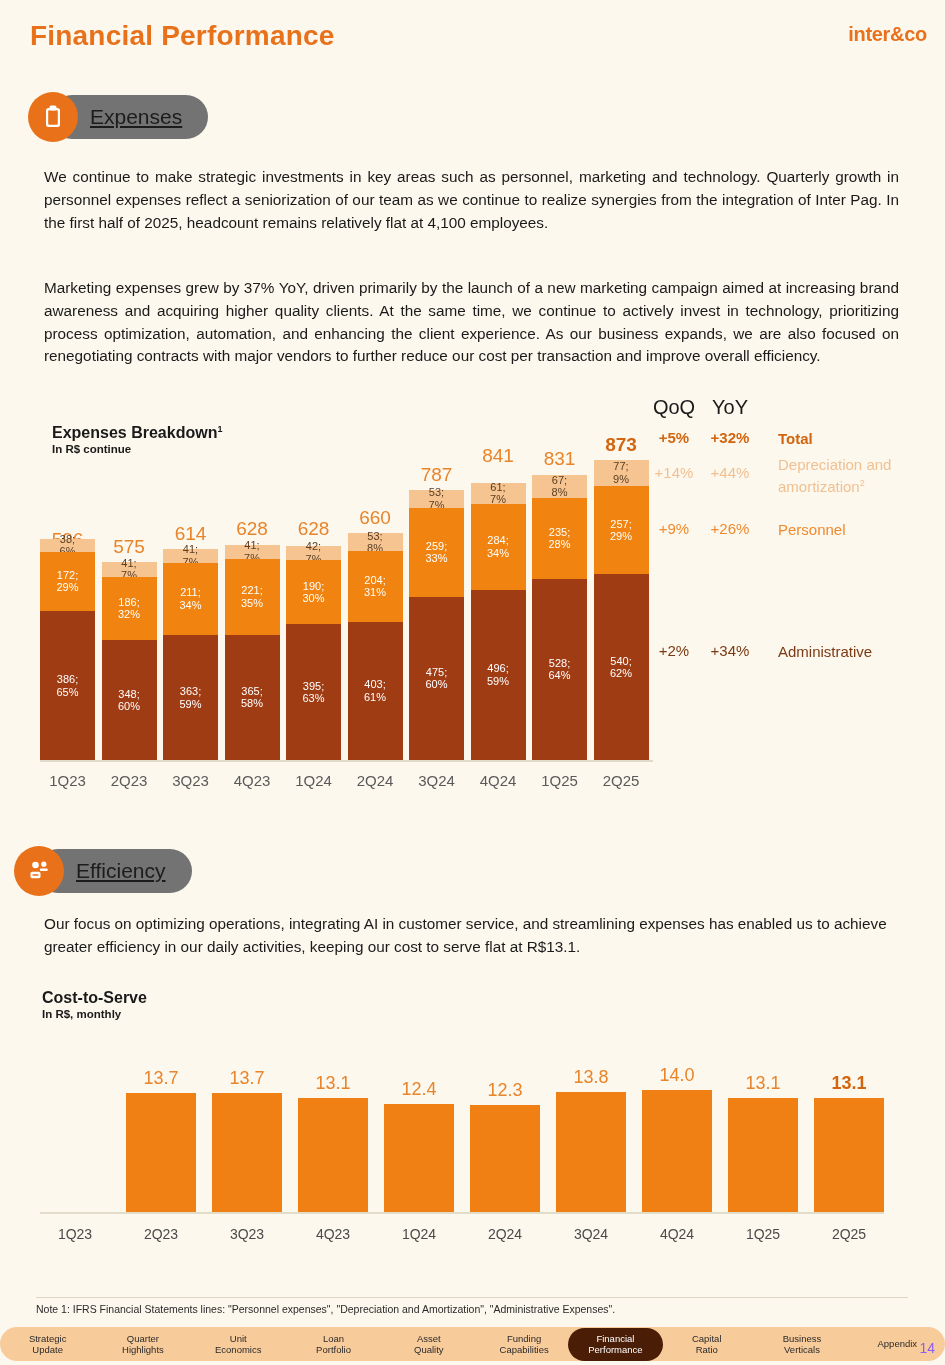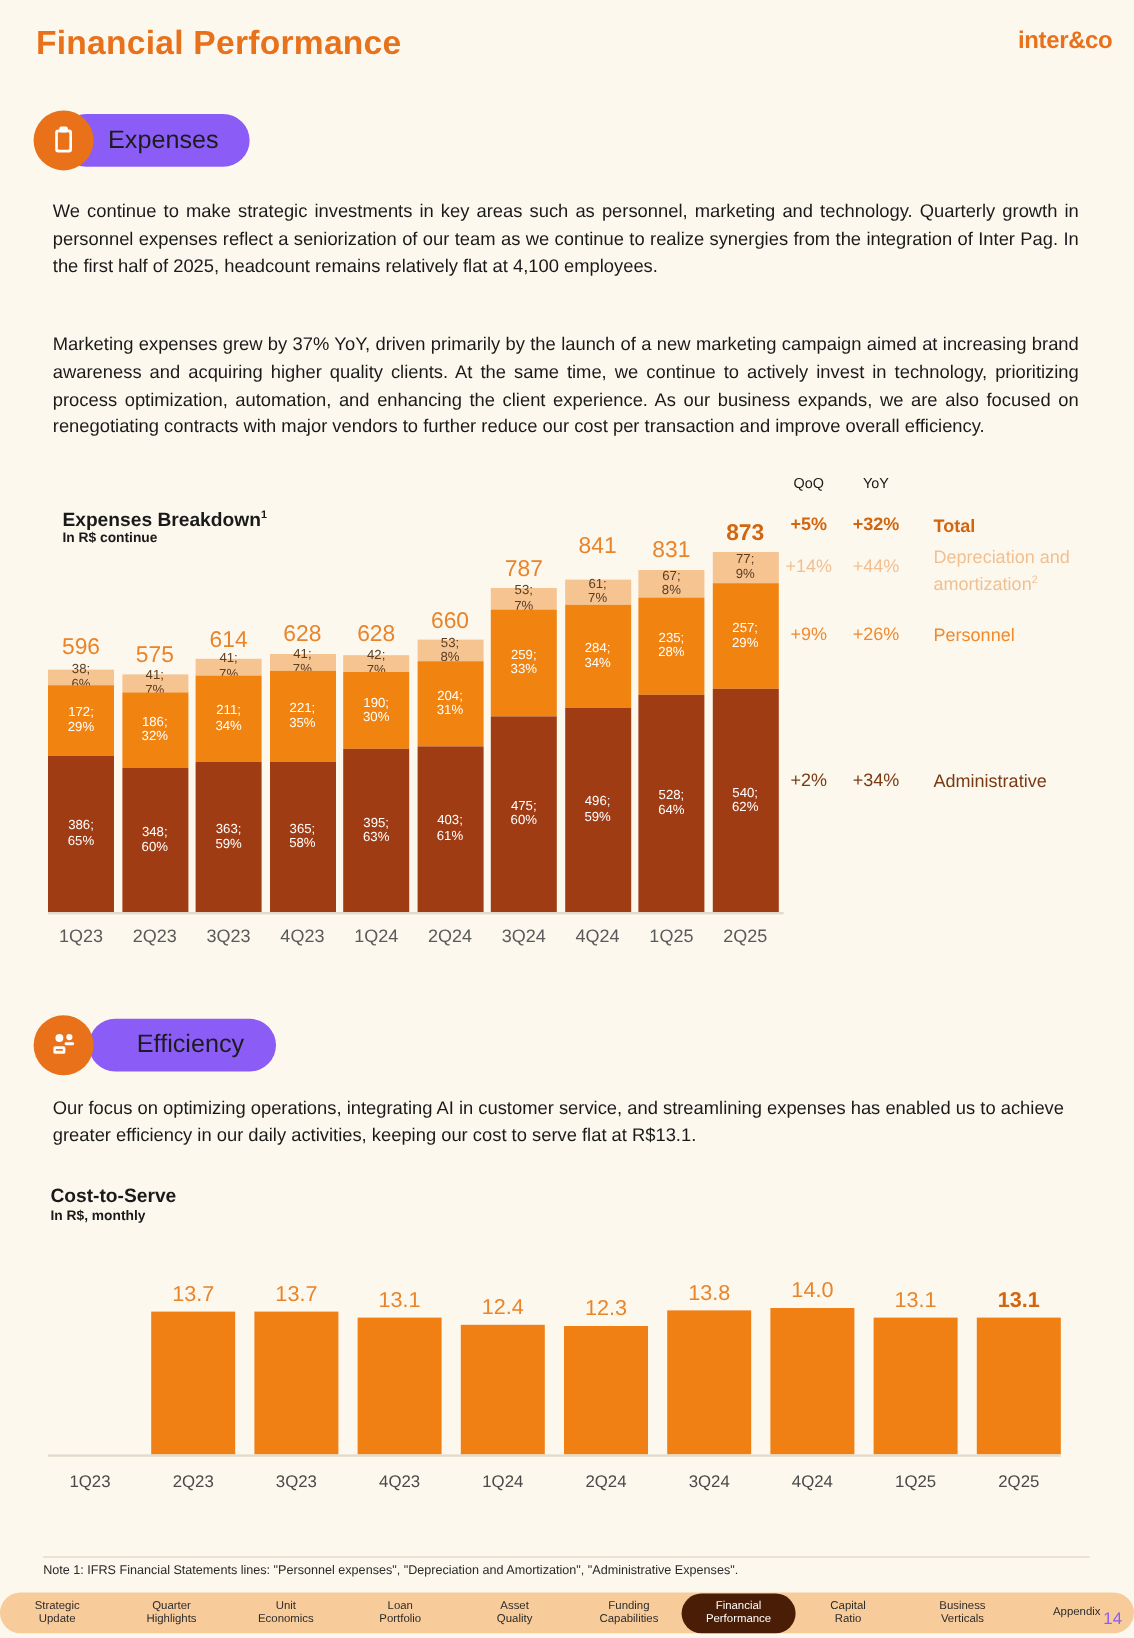--- a/index.html
+++ b/index.html
@@ -24,24 +24,24 @@
   }
 
   
   .sec-head { position: absolute; display: flex; align-items: center; }
   .sec-icon {
     width: 50px; height: 50px; border-radius: 50%;
     background: #E8711A; display: flex; align-items: center; justify-content: center;
     position: relative; z-index: 2;
   }
   .sec-pill {
-    height: 44px; border-radius: 22px; background: #8b5cf6;
+    height: 44px; border-radius: 22px; background: #737373;
     display: flex; align-items: center;
     padding: 0 26px 0 40px; margin-left: -28px;
-    font-size: 21px; color: #1c1c1c;
+    font-size: 21px; color: #1c1c1c; text-decoration: underline;
   }
 
   
   .para {
     position: absolute; left: 44px; width: 855px;
     font-size: 15.3px; line-height: 22.8px; color: #1a1a1a;
     text-align: justify;
   }
   .para.nj { text-align: left; }
 
@@ -75,21 +75,21 @@
   .sbar-total.bold { font-weight: bold; color: #D2650F; }
   .axis-line {
     position: absolute; left: 0; right: 0; height: 2px; background: #E0DACB;
   }
   .xlab {
     position: absolute; width: 55px; text-align: center;
     font-size: 15px; color: #5a5a5a;
   }
 
   
-  .hdr-qoq, .hdr-yoy { position: absolute; font-size: 12px; color: #1a1a1a; text-align: center; width: 48px;}
+  .hdr-qoq, .hdr-yoy { position: absolute; font-size: 20px; color: #1a1a1a; text-align: center; width: 48px;}
   .lg-row { position: absolute; left: 650px; width: 295px; }
   .lg-qoq, .lg-yoy { position: absolute; width: 48px; text-align: center; font-size: 15px; }
   .lg-name { position: absolute; left: 128px; font-size: 15px; line-height: 19px; }
   .c-total { color: #D2650F; font-weight: bold; }
   .c-da    { color: #F0C091; }
   .c-pers  { color: #F08A2E; }
   .c-adm   { color: #7A3A14; }
   .sup { font-size: 9px; vertical-align: super; }
 
   
@@ -162,21 +162,21 @@
         <div class="sbar-total" style="top: 99.189px;">596</div>
         <div class="sbar-stack" style="bottom: 30px;">
           <div class="seg d" style="height: 13.0584px;">
             <span>38;
 6%</span>
           </div>
           <div class="seg p" style="height: 59.1065px;">
             <span>172;
 29%</span>
           </div>
-          <div class="seg a" style="height: 130px;">
+          <div class="seg a" style="height: 149px;">
             <span>386;
 65%</span>
           </div>
         </div>
       </div>
       <div class="xlab" style="left: 0px; top: 342px;">1Q23</div>
       <div class="sbar-col" style="left: 61.5px; height: 360px;">
         <div class="sbar-total" style="top: 106.405px;">575</div>
         <div class="sbar-stack" style="bottom: 30px;">
           <div class="seg d" style="height: 14.0893px;">
@@ -360,21 +360,21 @@
     <div class="lg-yoy c-pers" style="left:56px;">+26%</div>
     <div class="lg-name c-pers">Personnel</div>
   </div>
 
   <div class="lg-row" style="top:642px;">
     <div class="lg-qoq c-adm" style="left:0;">+2%</div>
     <div class="lg-yoy c-adm" style="left:56px;">+34%</div>
     <div class="lg-name c-adm">Administrative</div>
   </div>
 
-  <div class="sec-head" style="left:28px; top:846px;gap:24px;">
+  <div class="sec-head" style="left:14px; top:846px;">
     <div class="sec-icon">
       <svg width="24" height="22" viewBox="0 0 24 22" fill="none">
         <circle cx="8.5" cy="5" r="3.3" fill="#fff"></circle>
         <circle cx="16.8" cy="4.2" r="2.6" fill="#fff"></circle>
         <rect x="12.8" y="8.6" width="8" height="2.4" rx="1.2" fill="#fff"></rect>
         <rect x="3.5" y="11.8" width="10" height="6.4" rx="1.6" fill="#fff"></rect>
         <rect x="5.4" y="14.2" width="6.2" height="1.5" rx=".75" fill="#E8711A"></rect>
       </svg>
     </div>
     <div class="sec-pill">Efficiency</div>

